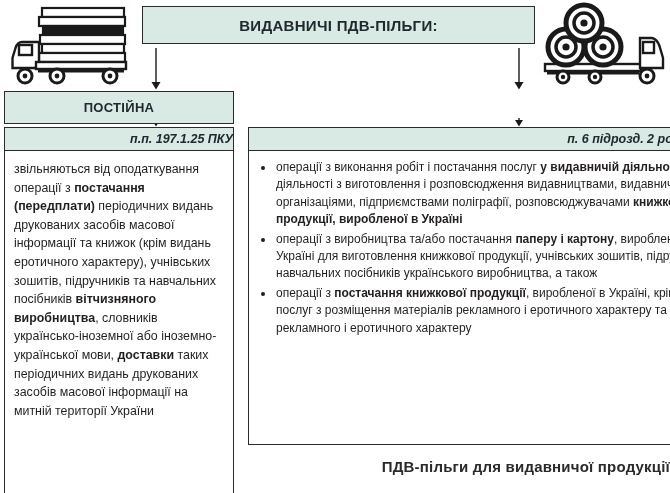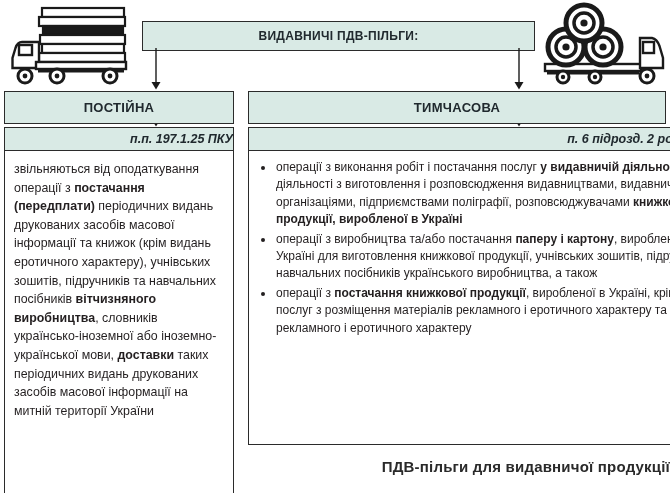--- a/index.html
+++ b/index.html
@@ -11,23 +11,23 @@
   html,body{background:#fff;}
   body{font-family:"Liberation Sans","DejaVu Sans",sans-serif;color:var(--text);}
   .page{position:relative;width:670px;height:493px;background:#fff;overflow:hidden;}
 
   .mintbox{
     background:var(--box-fill);
     border:1px solid var(--box-border);
   }
 
   .title-box{
-    position:absolute;left:142px;top:21px;width:393px;height:30px;
+    position:absolute;left:142px;top:6px;width:393px;height:38px;
     display:flex;align-items:center;justify-content:center;
-    font-weight:700;font-size:12px;letter-spacing:.3px;color:#20292e;
+    font-weight:700;font-size:15px;letter-spacing:.3px;color:#20292e;
   }
 
   .icon{position:absolute;}
   .icon-left{left:8px;top:4px;}
   .icon-right{left:539px;top:2px;}
 
   .arrows{position:absolute;left:0;top:0;pointer-events:none;}
 
   .col-header{
     position:absolute;top:91px;height:33px;
@@ -142,23 +142,20 @@
       <line x1="156" y1="118" x2="156" y2="121"></line>
       <polygon points="152,120 160,120 156,126.5" stroke="none"></polygon>
       <line x1="519" y1="118" x2="519" y2="121"></line>
       <polygon points="515,120 523,120 519,126.5" stroke="none"></polygon>
     </g>
   </svg>
 
   <div class="col-header left mintbox">
     <span>ПОСТІЙНА</span>
   </div>
-  <div class="col-header right mintbox">
-    <span>ТИМЧАСОВА</span>
-  </div>
 
   <div class="col-stack left">
     <div class="subheader mintbox">
       <span>п.п. 197.1.25 ПКУ</span>
     </div>
     <div class="bodybox left">
       <span><span>звільняються від оподаткування операції з </span><span class="seg-b">постачання (передплати)</span><span> періодичних видань друкованих засобів масової інформації та книжок (крім видань еротичного характеру), учнівських зошитів, підручників та навчальних посібників </span><span class="seg-b">вітчизняного виробництва</span><span>, словників українсько-іноземної або іноземно-української мови, </span><span class="seg-b">доставки</span><span> таких періодичних видань друкованих засобів масової інформації на митній території України</span></span>
     </div>
   </div>
 

